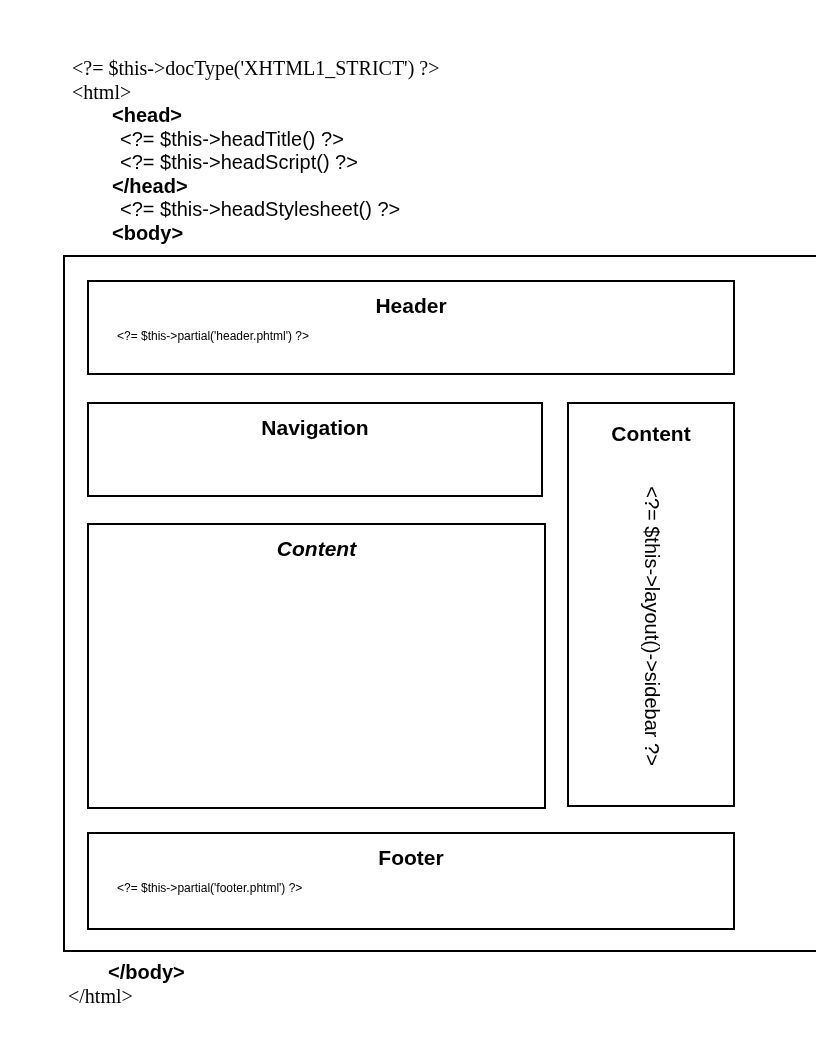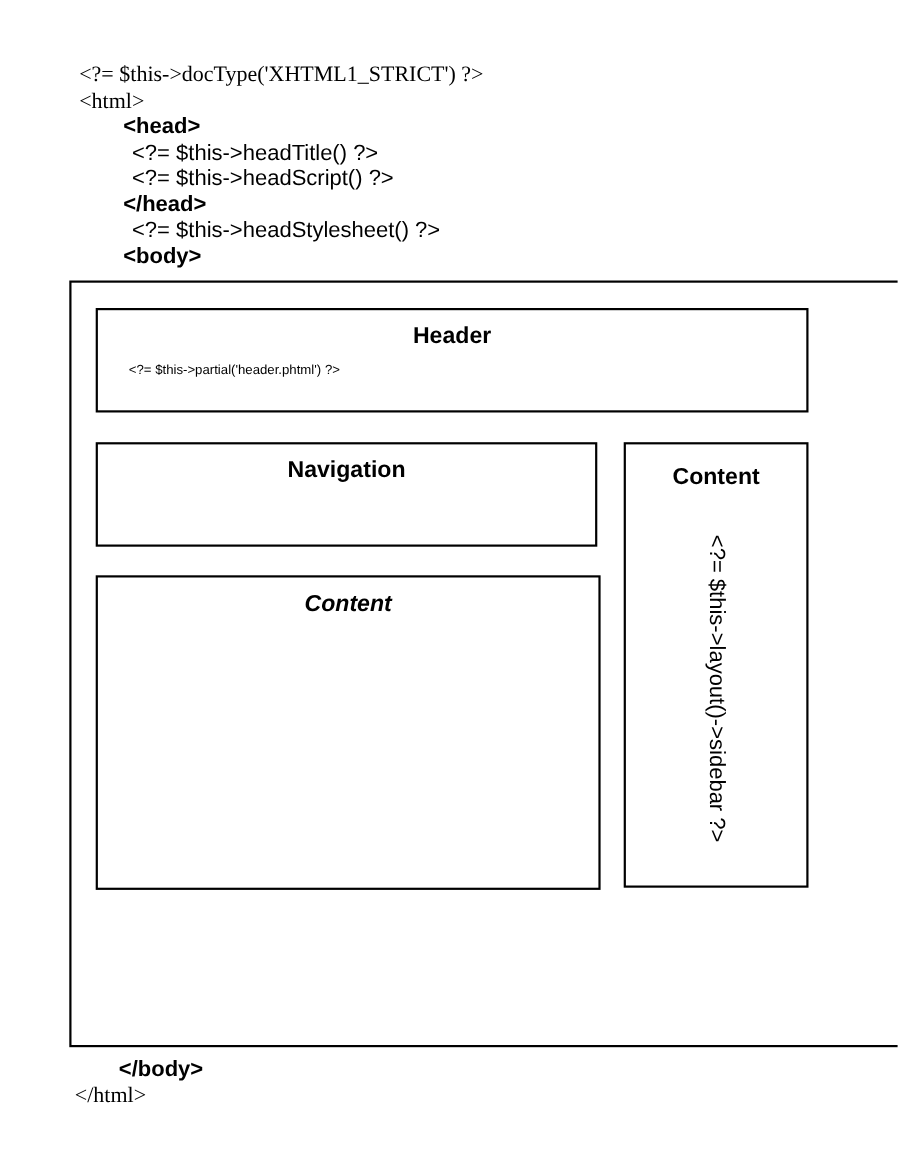--- a/index.html
+++ b/index.html
@@ -90,19 +90,23 @@
 
   <div class="panel panel-content">
     <div class="panel-title">Content</div>
   </div>
 
   <div class="panel panel-sidebar">
     <div class="panel-title">Content</div>
     <div class="sidebar-rotated">&lt;?= $this-&gt;layout()-&gt;sidebar ?&gt;</div>
   </div>
 
+  <div class="panel panel-footer">
+    <div class="panel-title">Footer</div>
+    <div class="panel-code">&lt;?= $this-&gt;partial('footer.phtml') ?&gt;</div>
+  </div>
 
 </div>
 
 <div class="code-block code-bottom">
   <div class="code-line ind1">&lt;/body&gt;</div>
   <div class="code-line ind0">&lt;/html&gt;</div>
 </div>
 
 </body></html>

